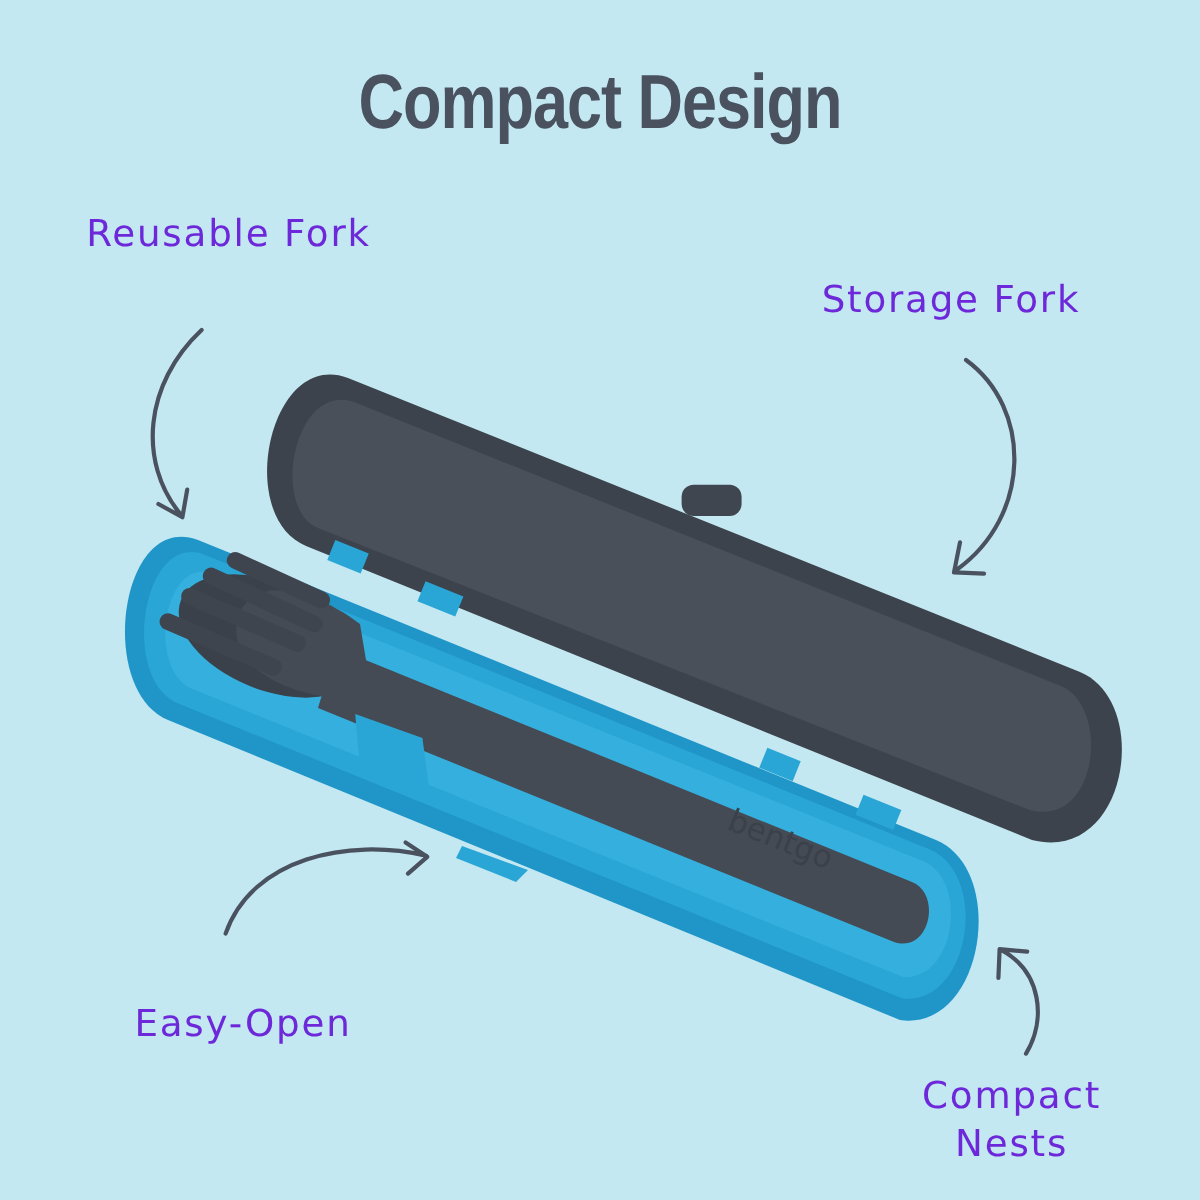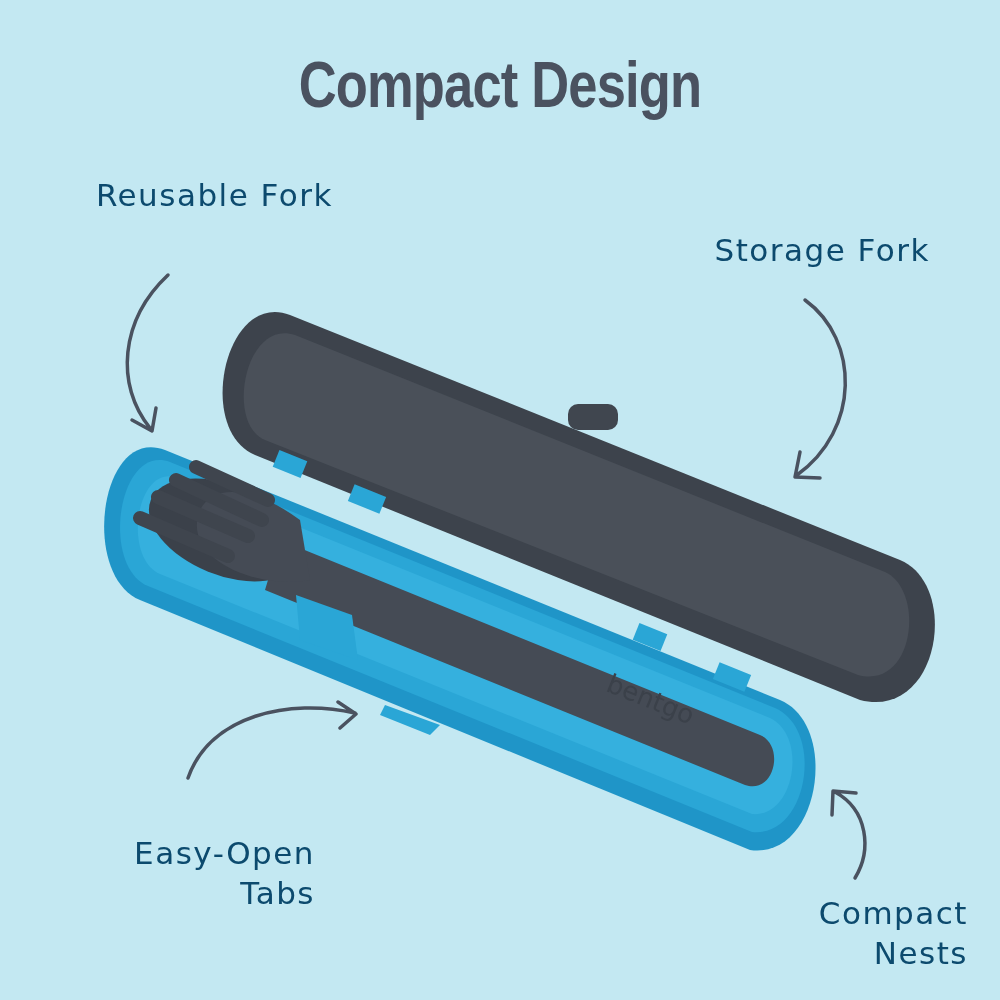--- a/index.html
+++ b/index.html
@@ -1,34 +1,33 @@
 <!DOCTYPE html>
 <html><head>
 <meta charset="utf-8">
 <style>
   html,body{margin:0;padding:0;}
   body{width:1000px;height:1000px;background:#c3e8f2;position:relative;overflow:hidden;font-family:"DejaVu Sans",sans-serif;color:#4a5260;}
   .title{position:absolute;top:48px;left:0;width:1000px;text-align:center;font-family:"Liberation Sans",sans-serif;font-weight:bold;font-size:64px;letter-spacing:-1px;color:#4a5260;transform:scaleX(0.82);}
-  .label{position:absolute;font-size:31px;line-height:40px;letter-spacing:1.5px;color:#0c4a6e;text-align:right;}
+  .label{position:absolute;font-size:31px;line-height:40px;letter-spacing:1.5px;color:#6d28d9;text-align:center;}
   svg{position:absolute;left:0;top:0;}
 </style>
 </head>
 <body>
 
 <div class="title">Compact Design</div>
 
 <div class="label" style="left:48px;top:175px;width:285px;">
   <div>Reusable Fork</div>
 </div>
 <div class="label" style="left:655px;top:230px;width:275px;">
   <div>Storage Fork</div>
 </div>
 <div class="label" style="left:90px;top:833px;width:225px;">
   <div>Easy-Open</div>
-  <div>Tabs</div>
 </div>
 <div class="label" style="left:718px;top:893px;width:250px;">
   <div>Compact Nests</div>
 </div>
 
 <svg width="1000" height="1000" viewBox="0 0 1000 1000">
 
   <g fill="none" stroke="#4a5260" stroke-width="3.5" stroke-linecap="round" stroke-linejoin="round">
     <path d="M168 275 C120 320,115 385,150 428 M132 420 L152 431 L156 408"></path>
     <path d="M805 300 C860 340,860 430,797 475 M800 452 L795 477 L820 478"></path>

